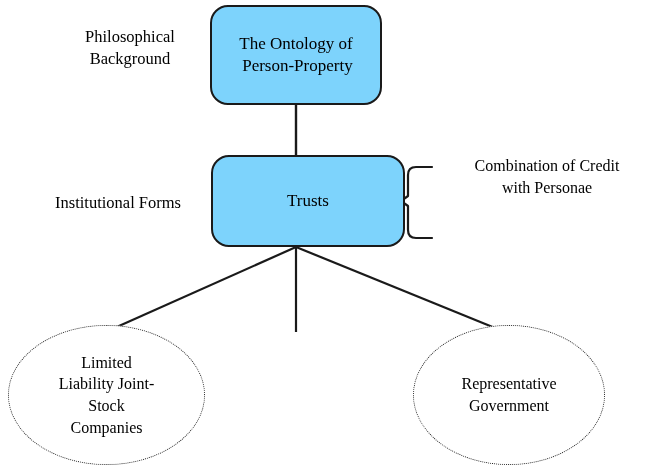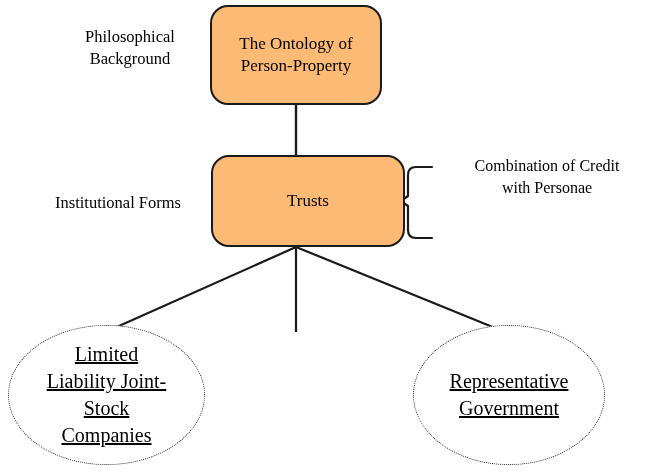--- a/index.html
+++ b/index.html
@@ -27,25 +27,25 @@
     width: 658px;
     height: 472px;
   }
 
   
   .node-box {
     position: absolute;
     box-sizing: border-box;
     border: 2px solid #1a1a1a;
     border-radius: 18px;
-    background: #fdba74;
+    background: #7dd3fc;
     display: flex;
     align-items: center;
     justify-content: center;
-    text-align: center;
+    text-align: right;
     z-index: 3;
   }
   .node-box .node-text {
     font-size: 17px;
     line-height: 1.32;
     padding: 0 10px;
     white-space: pre-line;
   }
 
   #box-ontology {
@@ -68,25 +68,24 @@
     border: 1.5px dotted #2b2b2b;
     border-radius: 50%;
     background: #ffffff;
     display: flex;
     align-items: center;
     justify-content: center;
     text-align: center;
     z-index: 3;
   }
   .node-ellipse .node-text {
-    font-size: 20px;
+    font-size: 16px;
     line-height: 1.36;
     padding: 0 22px;
     white-space: pre-line;
-    text-decoration: underline;
   }
   #ellipse-llc {
     left: 8px;
     top: 325px;
     width: 197px;
     height: 140px;
   }
   #ellipse-money {
     left: 212px;
     top: 325px;

